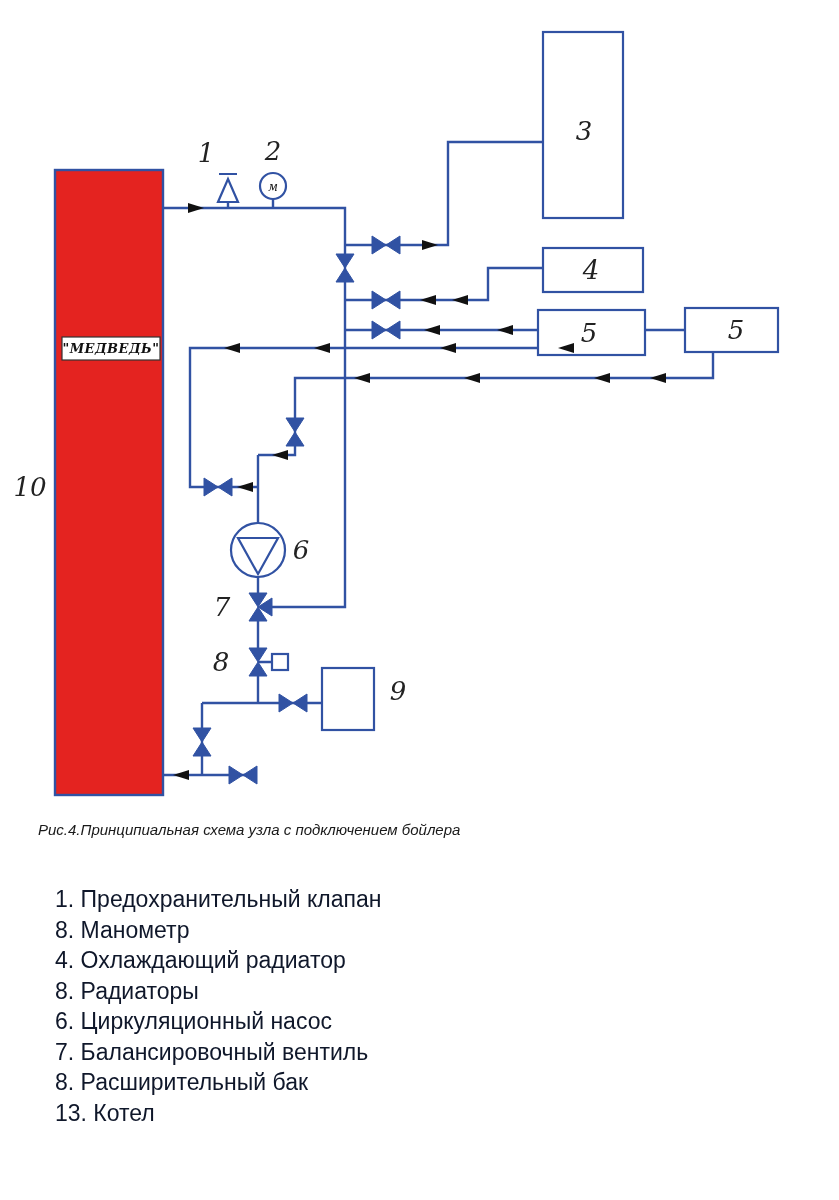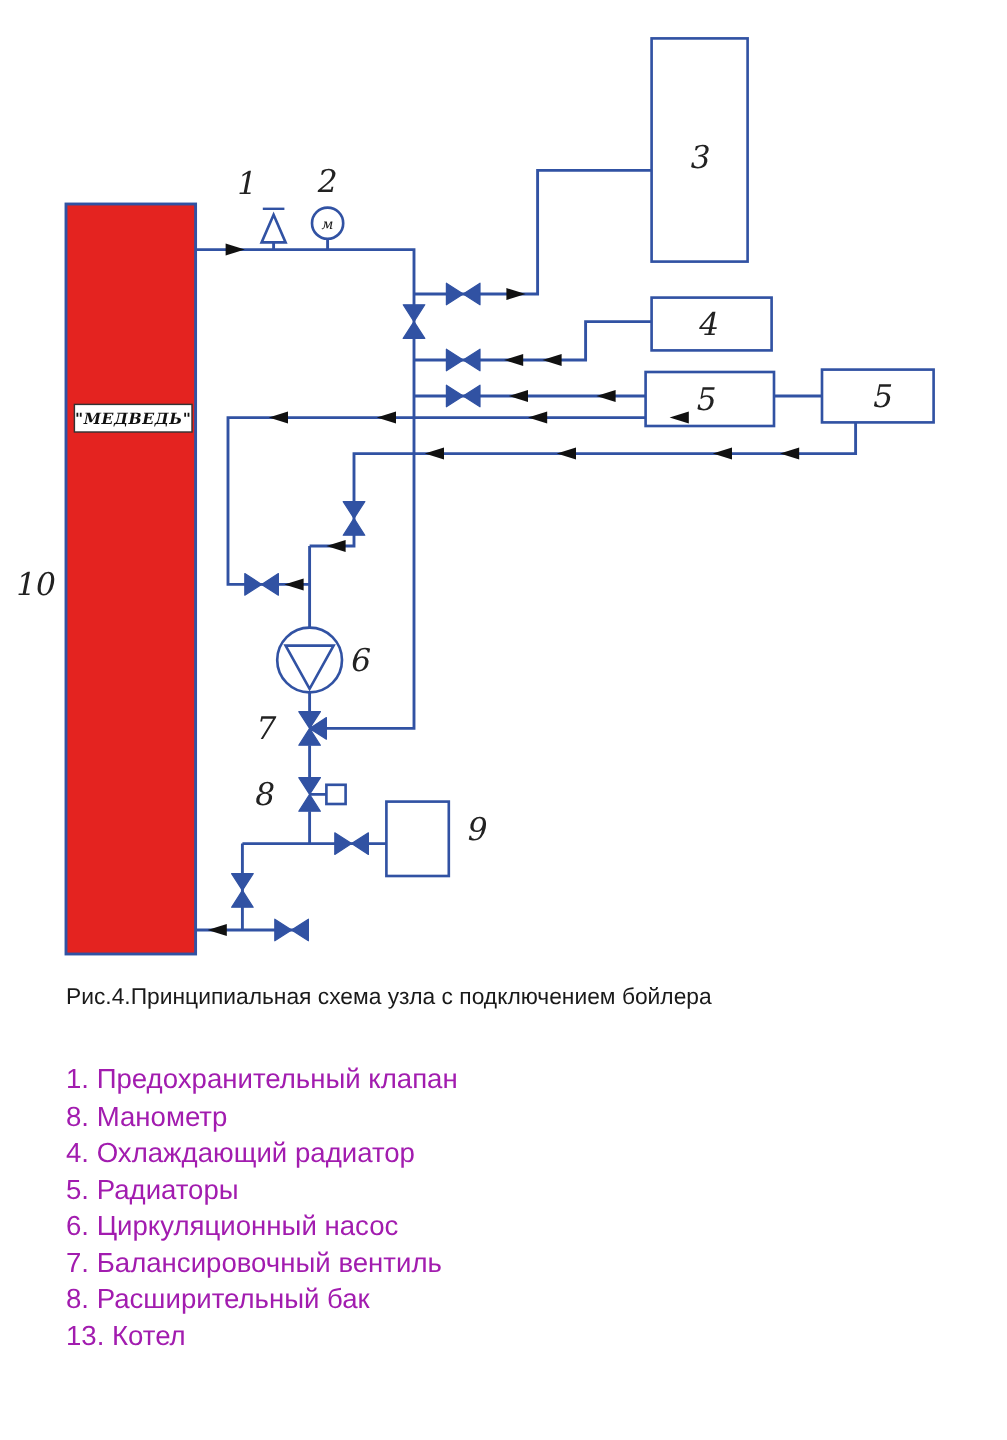--- a/index.html
+++ b/index.html
@@ -41,34 +41,35 @@
   .gaugelbl {
     font-family: "DejaVu Serif", serif;
     font-style: italic;
     font-size: 12px;
     fill: #222222;
     text-anchor: middle;
   }
 
   .caption {
     position: absolute;
-    left: 55px;
+    left: 38px;
     top: 820px;
     width: 760px;
-    font-size: 19px;
+    font-size: 15px;
     line-height: 1.3;
     color: #1a1a1a;
+    font-style: italic;
   }
   .legend {
     position: absolute;
     left: 55px;
     top: 884px;
     width: 760px;
     font-size: 23px;
-    color: #a21caf;
+    color: #0f172a;
   }
   .legend-item { line-height: 30.5px; white-space: nowrap; }
 </style>
 </head>
 <body>
 
 <div class="page">
 
   <svg class="diagram" width="839" height="810" viewBox="0 0 839 810" xmlns="http://www.w3.org/2000/svg">
 
@@ -175,20 +176,20 @@
       <use href="#arrowL" class="arrow" x="181" y="775"></use>
     </g>
   </svg>
 
   <div class="caption">Рис.4.Принципиальная схема узла с подключением бойлера</div>
 
   <div class="legend">
     <div class="legend-item">1. Предохранительный клапан</div>
     <div class="legend-item">8. Манометр</div>
     <div class="legend-item">4. Охлаждающий радиатор</div>
-    <div class="legend-item">5. Радиаторы</div>
+    <div class="legend-item">8. Радиаторы</div>
     <div class="legend-item">6. Циркуляционный насос</div>
     <div class="legend-item">7. Балансировочный вентиль</div>
     <div class="legend-item">8. Расширительный бак</div>
     <div class="legend-item">13. Котел</div>
   </div>
 
 </div>
 
 </body></html>

